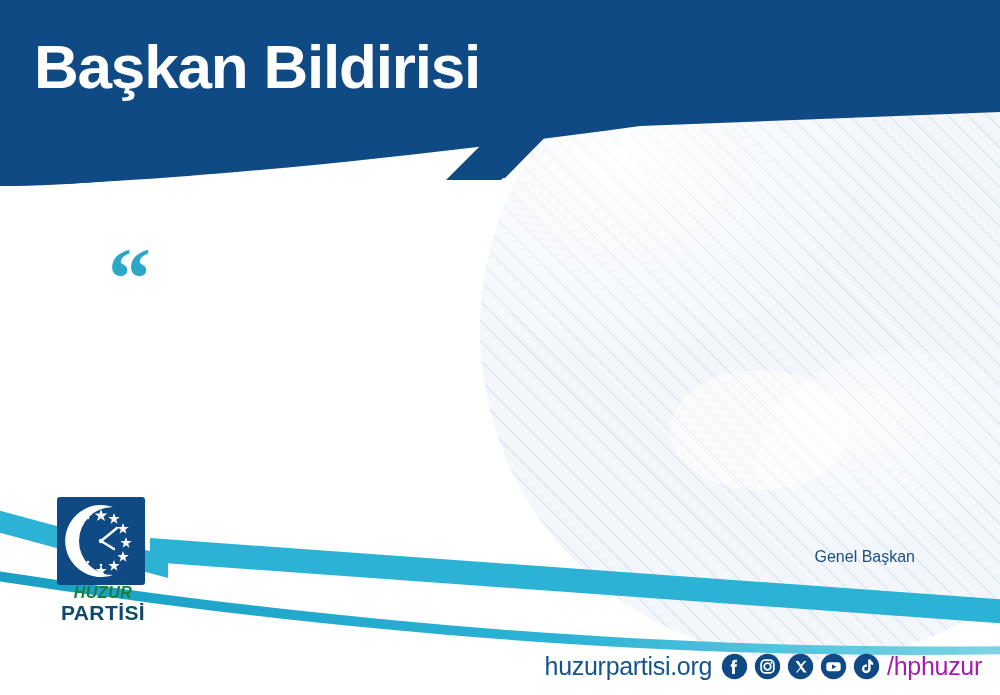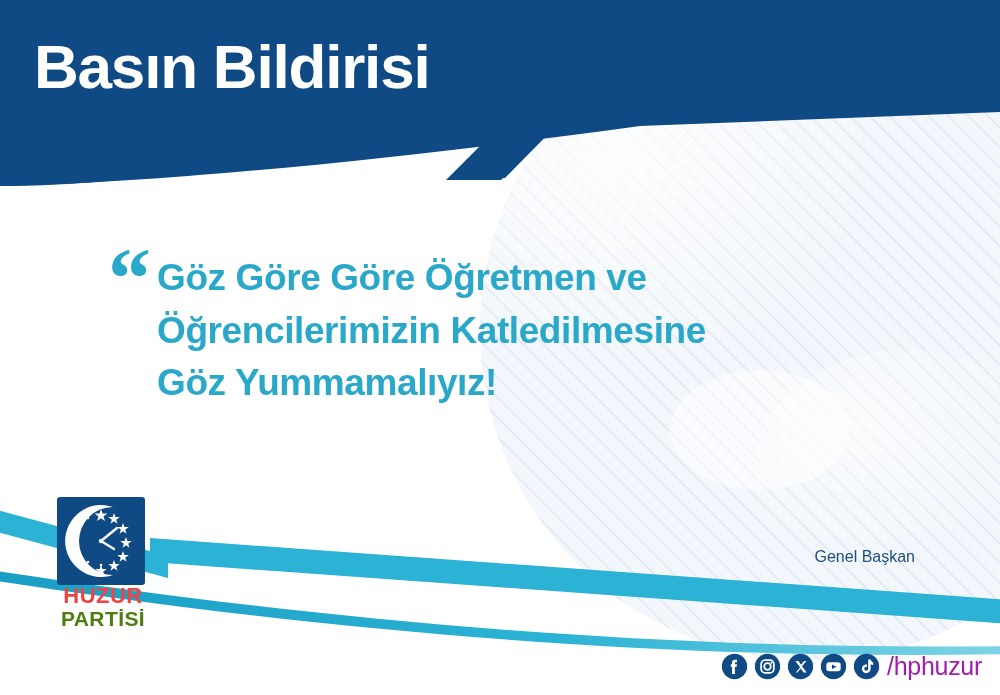--- a/index.html
+++ b/index.html
@@ -97,31 +97,32 @@
     position:relative;
     display:block;
   }
   .logo-wordmark{
     margin-top:5px;
     text-align:center;
     line-height:1;
   }
   .logo-huzur{
     display:block;
-    font-size:22px;
+    font-size:16px;
     font-weight:bold;
     letter-spacing:0.5px;
-    color:#ef4444;
+    color:#15803d;
+    font-style:italic;
   }
   .logo-partisi{
     display:block;
     font-size:21px;
     font-weight:bold;
     letter-spacing:0.4px;
-    color:#4d7c0f;
+    color:#0c4a6e;
     margin-top:1px;
   }
 
   
   .footer{
     position:absolute;
     right:18px;bottom:14px;
     display:flex;
     align-items:center;
     gap:0px;
@@ -210,29 +211,24 @@
 
       <g>
         <path d="M-10,570 C240,608 600,652 1010,646 L1010,654
                  C600,662 240,618 -10,580 Z" fill="url(#tealFade)"></path>
       </g>
 
       <path d="M430,575 C600,600 820,612 1000,606 L1000,575 L430,560 Z" fill="#ffffff" opacity="0"></path>
     </g>
   </svg>
 
-  <div class="header-title">Basın Bildirisi</div>
+  <div class="header-title">Başkan Bildirisi</div>
 
   <div class="quote-mark">“</div>
 
-  <div class="quote-text">
-    <span class="ln">Göz Göre Göre Öğretmen ve</span>
-    <span class="ln">Öğrencilerimizin Katledilmesine</span>
-    <span class="ln">Göz Yummamalıyız!</span>
-  </div>
 
   <div class="sig-role">Genel Başkan</div>
 
   <div class="logo">
     <span class="logo-mark">
       <svg viewBox="0 0 88 88" width="88" height="88" aria-hidden="true">
 
         <path d="M62,10 A36,36 0 1 0 62,78 A30,30 0 1 1 62,10 Z" fill="#ffffff" transform="translate(-6,0)"></path>
 
         <g fill="#ffffff">
@@ -263,20 +259,21 @@
       </svg>
     </span>
     <span class="logo-wordmark">
       <span class="logo-huzur">HUZUR</span>
       <span class="logo-partisi">PARTİSİ</span>
     </span>
   </div>
 
   <div class="footer">
 
+    <span class="footer-site">huzurpartisi.org</span>
 
     <svg class="soc" viewBox="0 0 32 32">
       <circle cx="16" cy="16" r="15" fill="#104a84"></circle>
       <path d="M18.6 16.4h-2.1V25h-3.4v-8.6h-1.6v-3h1.6v-1.9c0-2.2 1-3.5 3.6-3.5h2.2v3h-1.4c-.8 0-1 .3-1 1v1.4h2.4l-.3 3z" fill="#ffffff"></path>
     </svg>
 
     <svg class="soc" viewBox="0 0 32 32">
       <circle cx="16" cy="16" r="15" fill="#104a84"></circle>
       <rect x="8.5" y="8.5" width="15" height="15" rx="4.6" ry="4.6" fill="none" stroke="#ffffff" stroke-width="2.1"></rect>
       <circle cx="16" cy="16" r="3.9" fill="none" stroke="#ffffff" stroke-width="2.1"></circle>

